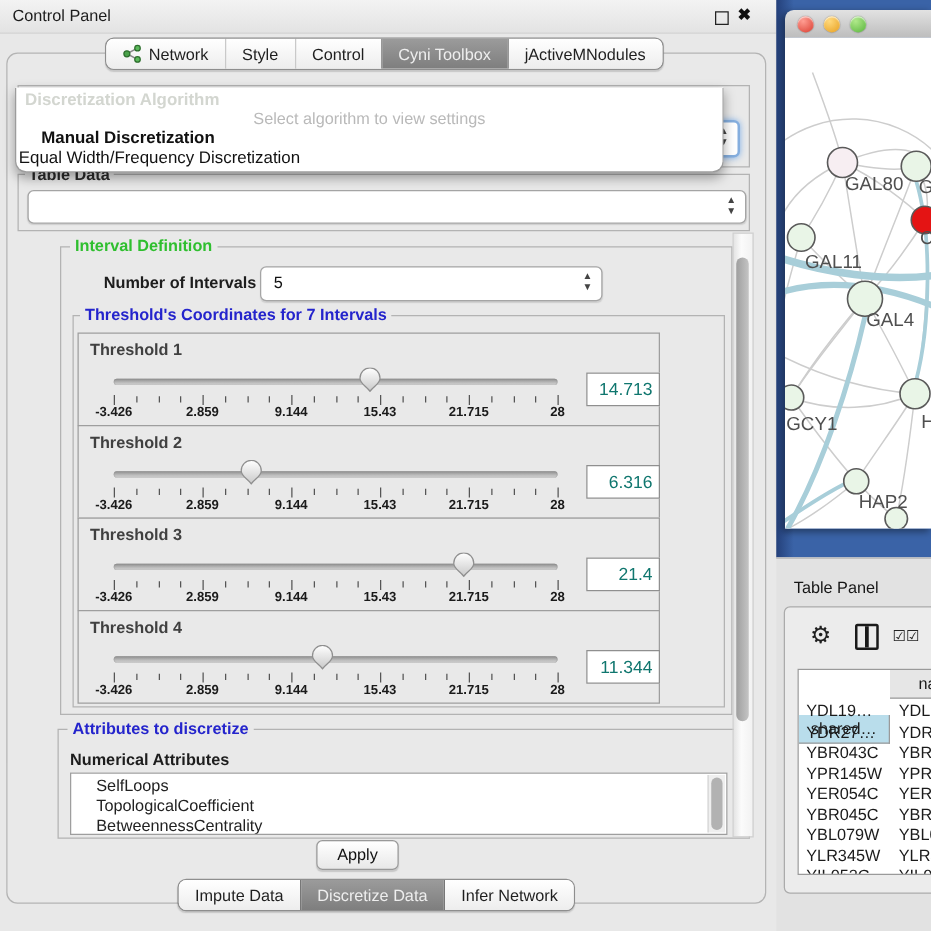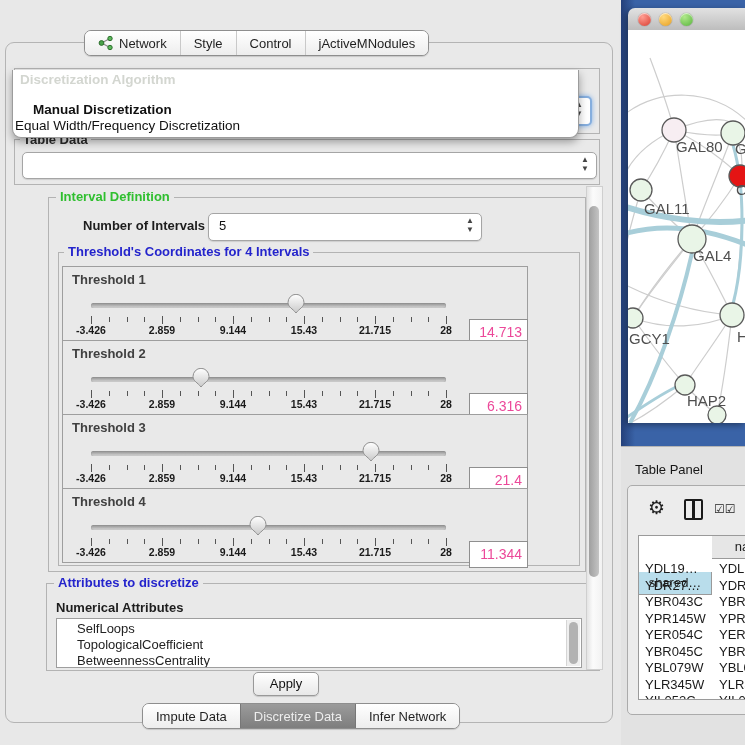--- a/index.html
+++ b/index.html
@@ -54,21 +54,21 @@
   .thr-panel{position:absolute;left:0;width:464px;height:73px;border:1px solid #9e9e9e;background:#e9e9e9;}
   .thr-title{position:absolute;left:9px;top:5px;font-size:13px;font-weight:bold;color:#404040;}
   .thr-track{position:absolute;left:28px;top:36px;width:355px;height:5px;border-radius:3px;background:linear-gradient(#8f8f8f,#d8d8d8);box-shadow:inset 0 0 1px #777;}
   .thr-thumb{position:absolute;top:27px;width:18px;height:20px;}
   .ticks{position:absolute;left:28px;top:49px;width:356px;height:9px;}
   .tick{position:absolute;width:1px;background:#555;top:0;}
   .tick.major{height:8px;}
   .tick.minor{height:5px;top:1px;}
   .tick-labels{position:absolute;left:0;top:57px;width:464px;height:12px;}
   .tick-lab{position:absolute;width:44px;text-align:center;font-size:10.5px;font-weight:bold;color:#1a1a1a;}
-  .thr-value{position:absolute;left:406px;top:31px;width:52px;height:25px;background:#fff;border:1px solid #8f8f8f;font-size:14px;color:#ec4899;text-align:right;line-height:25px;padding-right:5px;margin-top:21px;}
+  .thr-value{position:absolute;left:406px;top:31px;width:52px;height:25px;background:#fff;border:1px solid #8f8f8f;font-size:14px;color:#0f766e;text-align:right;line-height:25px;padding-right:5px;}
   
   #numattr-label{left:56px;top:600px;font-size:13px;font-weight:bold;color:#1d1d1d;}
   #attr-list{left:56px;top:618px;width:524px;height:48px;background:#fff;border:1px solid #9e9e9e;overflow:hidden;}
   .attr-item{position:absolute;left:20px;height:16px;font-size:13px;color:#222;white-space:nowrap;}
   #attr-scroll{position:absolute;right:1px;top:1px;width:13px;height:46px;background:#efefef;border-left:1px solid #d5d5d5;}
   #attr-thumb{position:absolute;left:1.5px;top:2px;width:9px;height:42px;border-radius:5px;background:#b2b2b2;}
   
   #main-vscroll{left:586px;top:186px;width:15px;height:482px;background:linear-gradient(90deg,#e4e4e4,#fbfbfb 40%,#f2f2f2);border:1px solid #cfcfcf;}
   #main-vthumb{position:absolute;left:1.5px;top:19px;width:10px;height:371px;border-radius:6px;background:linear-gradient(90deg,#9f9f9f,#c4c4c4);}
   
@@ -93,71 +93,80 @@
   #tp-table{position:absolute;left:10px;top:49px;width:110px;height:163px;background:#ffffff;border:1px solid #9a9a9a;overflow:hidden;}
   .hdr-cell{position:absolute;top:0;height:22px;font-size:13px;color:#1b1b1b;text-align:center;line-height:22px;border-right:1px solid #9a9a9a;border-bottom:1px solid #9a9a9a;overflow:hidden;white-space:nowrap;}
   .trow{position:absolute;width:160px;height:16.5px;font-size:13px;color:#1b1b1b;white-space:nowrap;}
   .tcell1{position:absolute;left:6px;top:0;width:66px;overflow:hidden;}
   .tcell2{position:absolute;left:80px;top:0;width:80px;overflow:hidden;}
 </style>
 </head>
 <body>
 
 <div class="abs" id="control-panel">
+  <div class="abs" id="cp-titlebar">
+    <div class="abs" id="cp-title">Control Panel</div>
+    <div class="abs" id="float-icon"></div>
+    <div class="abs" id="close-icon">✖</div>
+  </div>
 
   <div class="abs" id="outer-panel"></div>
 
   <div class="abs tabgroup" id="top-tab-bar">
       <div class="tab">
         <svg width="15" height="16" viewBox="0 0 15 16">
           <path d="M3.5 8 L12 3.5 M3.5 8 L12 12.5" stroke="#8a8a8a" stroke-width="1.2" fill="none"></path>
           <circle cx="3.5" cy="8" r="2.4" fill="#4aa24a" stroke="#2c6e2c"></circle>
           <circle cx="12" cy="3.5" r="2.2" fill="#5bb85b" stroke="#2c6e2c"></circle>
           <circle cx="12" cy="12.5" r="2.2" fill="#5bb85b" stroke="#2c6e2c"></circle>
         </svg>
         <span>Network</span>
       </div>
       <div class="tab">
         <span>Style</span>
       </div>
       <div class="tab">
         <span>Control</span>
       </div>
+      <div class="tab sel">
+        <span>Cyni Toolbox</span>
+      </div>
       <div class="tab">
         <span>jActiveMNodules</span>
       </div>
     </div>
 
   <div class="abs group" id="alg-group"></div>
   <div class="abs combo" id="focused-combo">
       <span class="spin">▲<br>▼</span>
     </div>
 
   <div class="abs" id="dropdown">
     <div id="alg-faint-label">Discretization Algorithm</div>
+    <div id="dd-placeholder">Select algorithm to view settings</div>
   <div class="dd-option" style="top: 32px; font-weight: bold; padding-left: 18px;">Manual Discretization</div>
       <div class="dd-option" style="top: 47.5px;">Equal Width/Frequency Discretization</div>
     </div>
 
   <div class="abs group" id="tabledata-group"></div>
   <div class="abs" id="tabledata-label">Table Data</div>
   <div class="abs combo" id="tabledata-combo">
     <span class="spin">▲<br>▼</span>
   </div>
 
   <div class="abs group" id="interval-group"></div>
   <div class="abs group-label" id="interval-label">Interval Definition</div>
   <div class="abs" id="noi-label">Number of Intervals</div>
   <div class="abs combo" id="intervals-combo">
     <span class="val">5</span>
     <span class="spin">▲<br>▼</span>
   </div>
 
   <div class="abs group" id="thr-group"></div>
-  <div class="abs group-label" id="thr-label">Threshold's Coordinates for 4 Intervals</div>
+  <div class="abs group-label" id="thr-label">Threshold's Coordinates for 7 Intervals</div>
   <div class="abs" id="thr-container">
       <div class="thr-panel" style="top: 0px;">
         <div class="thr-title">Threshold 1</div>
         <div class="thr-track"></div>
         <div class="thr-thumb" style="left: 223.905px;"><svg width="18" height="20" viewBox="0 0 18 20">
             <defs>
               <linearGradient id="tg0" x1="0" y1="0" x2="0" y2="1">
                 <stop offset="0" stop-color="#ffffff"></stop>
                 <stop offset="1" stop-color="#c9c9c9"></stop>
               </linearGradient>

